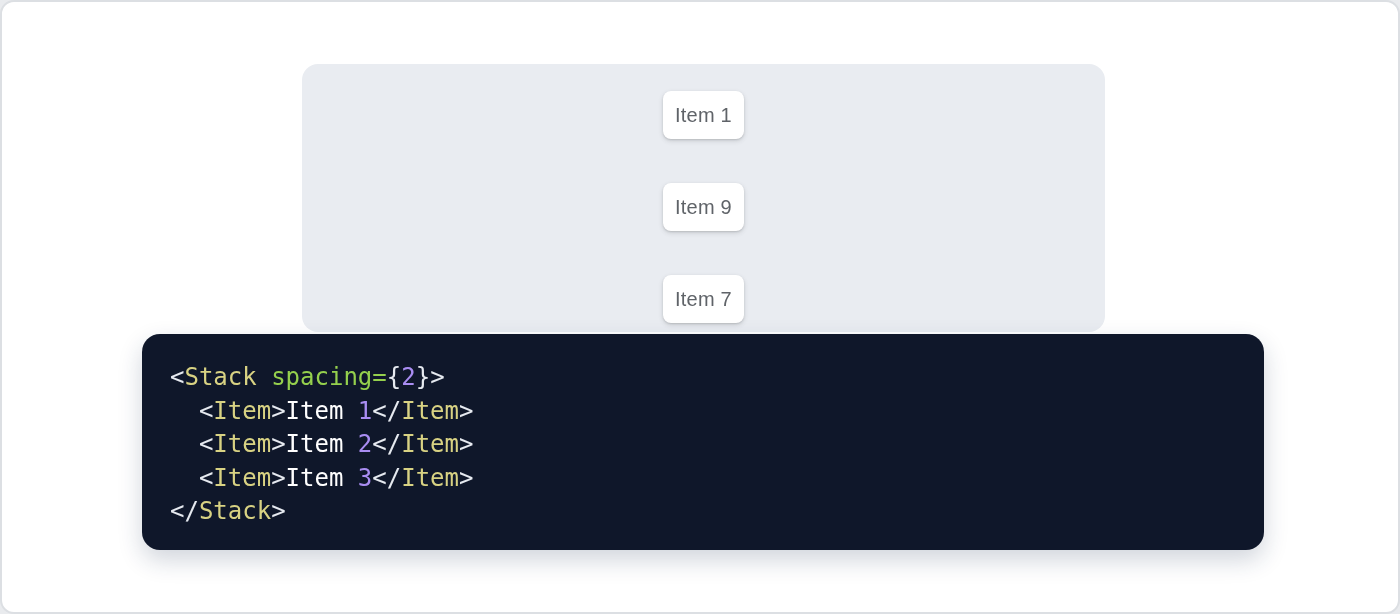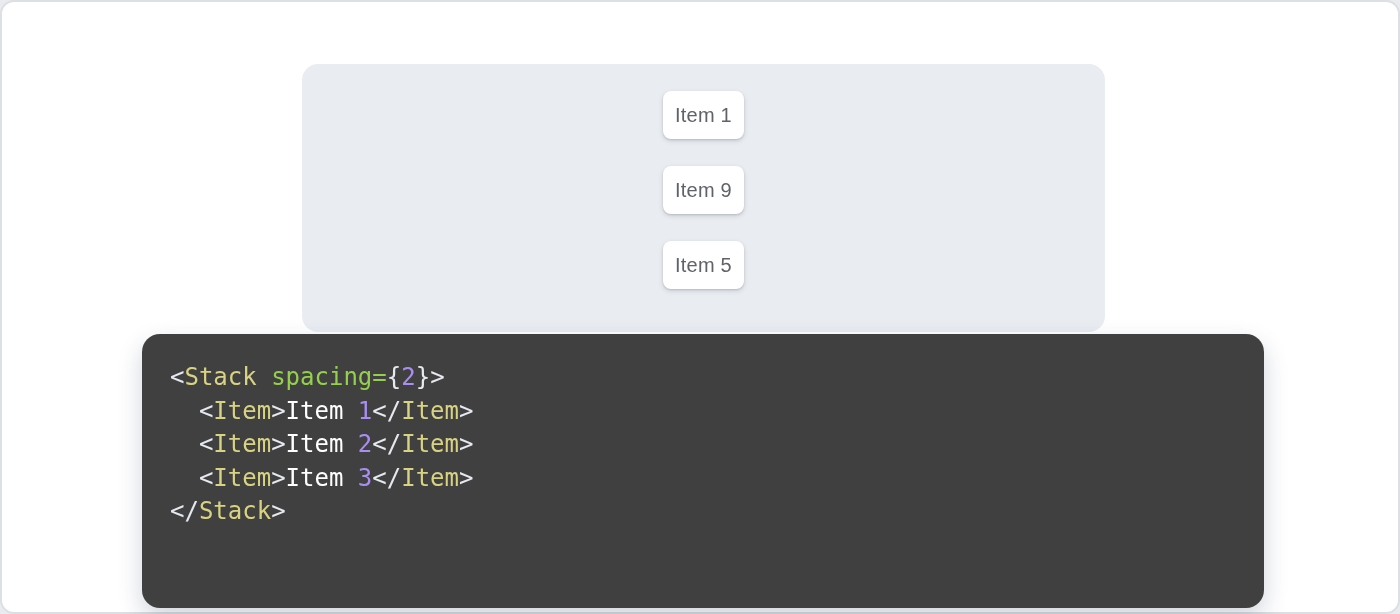--- a/index.html
+++ b/index.html
@@ -27,43 +27,43 @@
     width: 803px;
     height: 268px;
     background: #e9ecf1;
     border-radius: 16px;
   }
   .stack {
     display: flex;
     flex-direction: column;
     align-items: center;
     padding-top: 27px;
-    gap: 27px;
+    gap: 44px;
   }
   .item-card {
     height: 48px;
     min-width: 54px;
     padding: 0 12px;
     background: #ffffff;
     border-radius: 8px;
     box-shadow: 0 1px 2px rgba(60, 64, 67, 0.18), 0 2px 5px rgba(60, 64, 67, 0.16);
     display: flex;
     align-items: center;
     justify-content: center;
     font-size: 20px;
     color: #5f6368;
     letter-spacing: 0.2px;
   }
   .code-block {
     position: absolute;
     left: 140px;
     top: 332px;
     width: 1122px;
-    height: 274px;
-    background: #404040;
+    height: 216px;
+    background: #0f172a;
     border-radius: 18px;
     box-shadow: 0 10px 24px rgba(25, 45, 80, 0.20);
     padding: 27px 32px 0 28px;
     box-sizing: border-box;
     overflow: hidden;
   }
   .code-line {
     font-family: "DejaVu Sans Mono", "Liberation Mono", monospace;
     font-size: 24px;
     line-height: 33.5px;
@@ -78,21 +78,21 @@
 
   <div class="demo-panel">
     <div class="stack">
       <div class="item-card">
         <span>Item 1</span>
       </div>
       <div class="item-card">
         <span>Item 9</span>
       </div>
       <div class="item-card">
-        <span>Item 5</span>
+        <span>Item 7</span>
       </div>
     </div>
   </div>
 
   <div class="code-block">
     <div>
         <div class="code-line"><span style="color: rgb(230, 234, 240);">&lt;</span><span style="color: rgb(216, 210, 131);">Stack</span><span style="color: rgb(255, 255, 255);"> </span><span style="color: rgb(149, 208, 77);">spacing</span><span style="color: rgb(149, 208, 77);">=</span><span style="color: rgb(230, 234, 240);">{</span><span style="color: rgb(169, 141, 242);">2</span><span style="color: rgb(230, 234, 240);">}</span><span style="color: rgb(230, 234, 240);">&gt;</span></div>
         <div class="code-line"><span style="color: rgb(255, 255, 255);">  </span><span style="color: rgb(230, 234, 240);">&lt;</span><span style="color: rgb(216, 210, 131);">Item</span><span style="color: rgb(230, 234, 240);">&gt;</span><span style="color: rgb(255, 255, 255);">Item </span><span style="color: rgb(169, 141, 242);">1</span><span style="color: rgb(230, 234, 240);">&lt;/</span><span style="color: rgb(216, 210, 131);">Item</span><span style="color: rgb(230, 234, 240);">&gt;</span></div>
         <div class="code-line"><span style="color: rgb(255, 255, 255);">  </span><span style="color: rgb(230, 234, 240);">&lt;</span><span style="color: rgb(216, 210, 131);">Item</span><span style="color: rgb(230, 234, 240);">&gt;</span><span style="color: rgb(255, 255, 255);">Item </span><span style="color: rgb(169, 141, 242);">2</span><span style="color: rgb(230, 234, 240);">&lt;/</span><span style="color: rgb(216, 210, 131);">Item</span><span style="color: rgb(230, 234, 240);">&gt;</span></div>
         <div class="code-line"><span style="color: rgb(255, 255, 255);">  </span><span style="color: rgb(230, 234, 240);">&lt;</span><span style="color: rgb(216, 210, 131);">Item</span><span style="color: rgb(230, 234, 240);">&gt;</span><span style="color: rgb(255, 255, 255);">Item </span><span style="color: rgb(169, 141, 242);">3</span><span style="color: rgb(230, 234, 240);">&lt;/</span><span style="color: rgb(216, 210, 131);">Item</span><span style="color: rgb(230, 234, 240);">&gt;</span></div>

